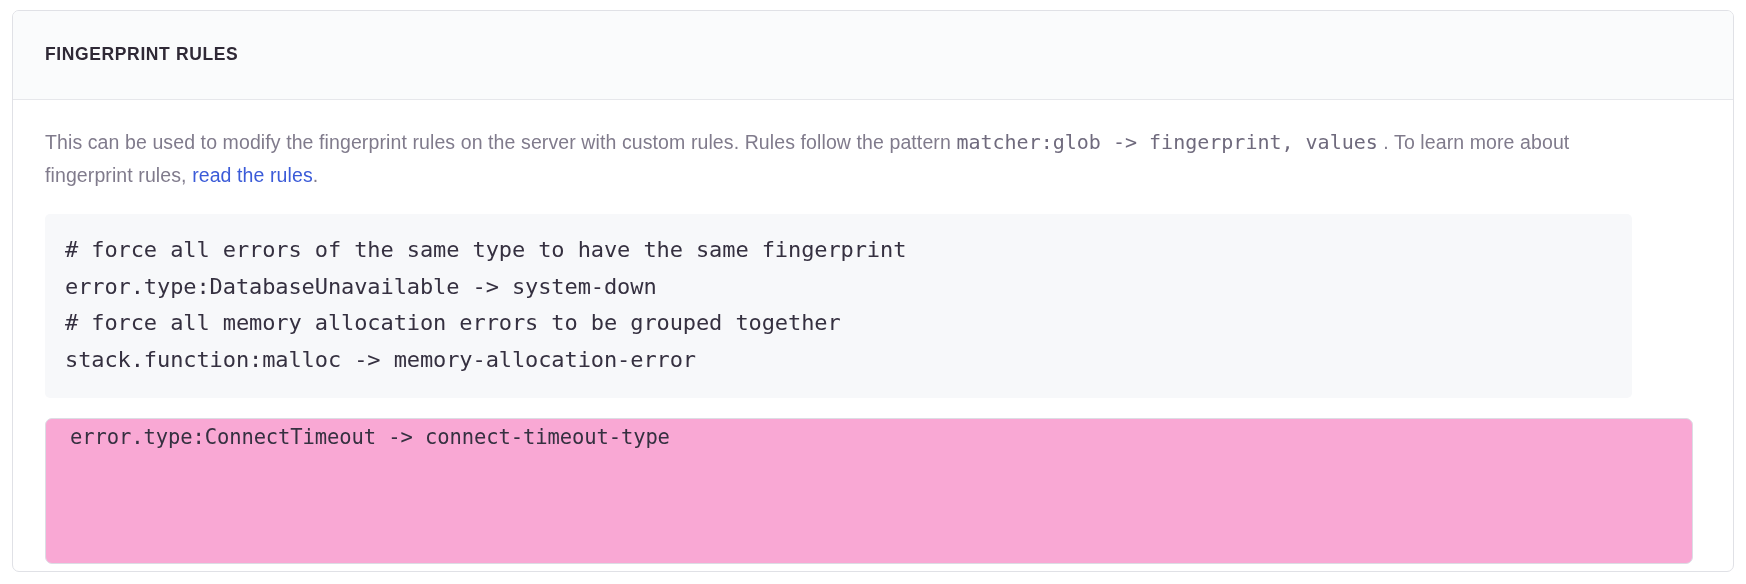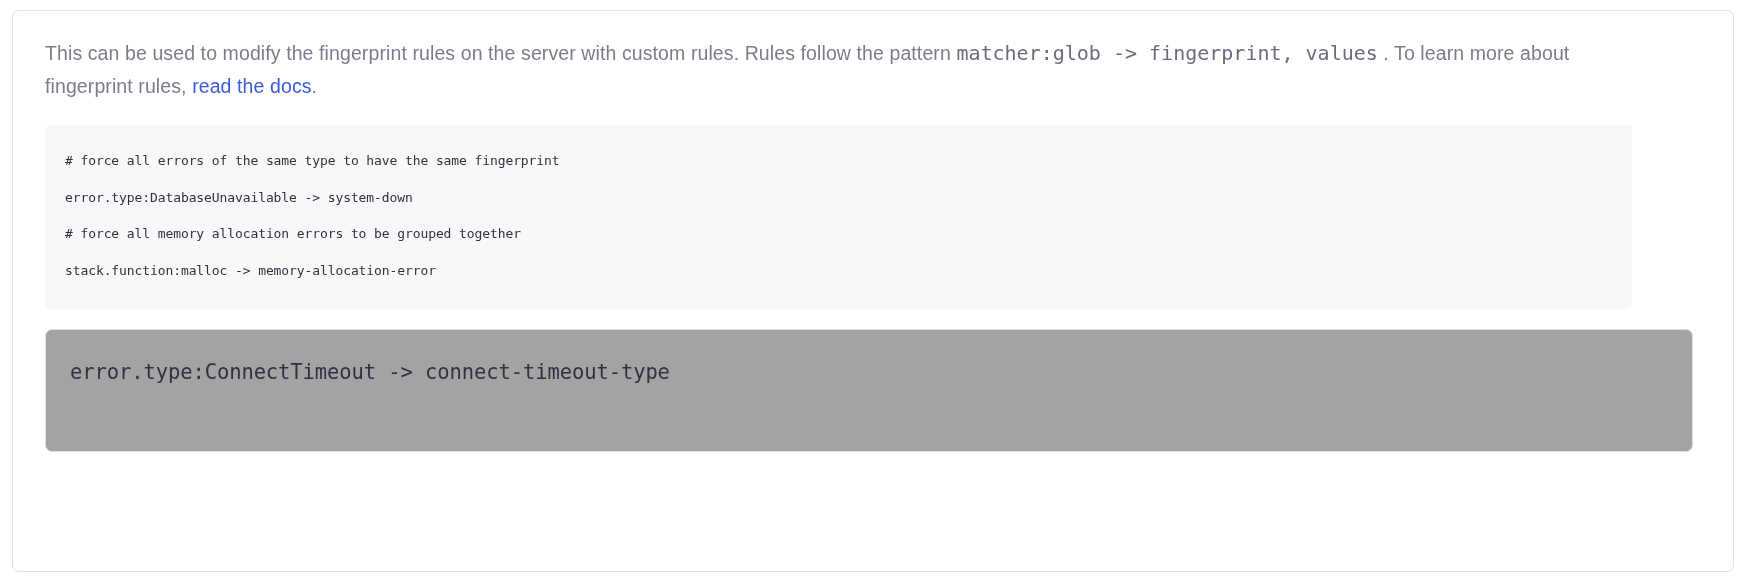--- a/index.html
+++ b/index.html
@@ -74,56 +74,59 @@
     cursor: pointer;
   }
 
   .code-block {
     margin-top: 22px;
     background: #f7f8fa;
     border-radius: 5px;
     padding: 18px 20px 20px 20px;
     width: 1587px;
     font-family: "DejaVu Sans Mono", "Liberation Mono", monospace;
-    font-size: 13px;
+    font-size: 22px;
     line-height: 36.5px;
     color: #353040;
     white-space: pre;
     letter-spacing: -0.1px;
     overflow: hidden;
   }
 
   .rule-input {
     margin-top: 20px;
     width: 1648px;
-    height: 123px;
-    background: #a3a3a3;
+    height: 146px;
+    background: #f9a8d4;
     border: 1px solid #dcdde4;
     border-radius: 7px;
-    padding: 24px 24px;
+    padding: 0 24px;
     font-family: "DejaVu Sans Mono", "Liberation Mono", monospace;
     font-size: 20.5px;
     line-height: 36px;
     color: #353040;
     letter-spacing: -0.1px;
     resize: none;
     outline: none;
     overflow: hidden;
     display: block;
   }
 </style>
 </head>
 <body>
 
 <div class="panel">
 
+  <div class="panel-header">
+    <div class="panel-title">FINGERPRINT RULES</div>
+  </div>
 
   <div class="panel-body">
 
-    <p class="description"><span>This can be used to modify the fingerprint rules on the server with custom rules. Rules follow the pattern </span><span class="inline-code">matcher:glob -&gt; fingerprint, values</span><span> . To learn more about fingerprint rules, </span><a class="doc-link" href="#">read the docs</a><span>.</span></p>
+    <p class="description"><span>This can be used to modify the fingerprint rules on the server with custom rules. Rules follow the pattern </span><span class="inline-code">matcher:glob -&gt; fingerprint, values</span><span> . To learn more about fingerprint rules, </span><a class="doc-link" href="#">read the rules</a><span>.</span></p>
 
     <pre class="code-block"># force all errors of the same type to have the same fingerprint
 error.type:DatabaseUnavailable -&gt; system-down
 # force all memory allocation errors to be grouped together
 stack.function:malloc -&gt; memory-allocation-error</pre>
 
     <textarea class="rule-input" spellcheck="false" placeholder="error.type:ConnectTimeout -&gt; connect-timeout-type" style="">error.type:ConnectTimeout -&gt; connect-timeout-type</textarea>
 
   </div>
 </div>

